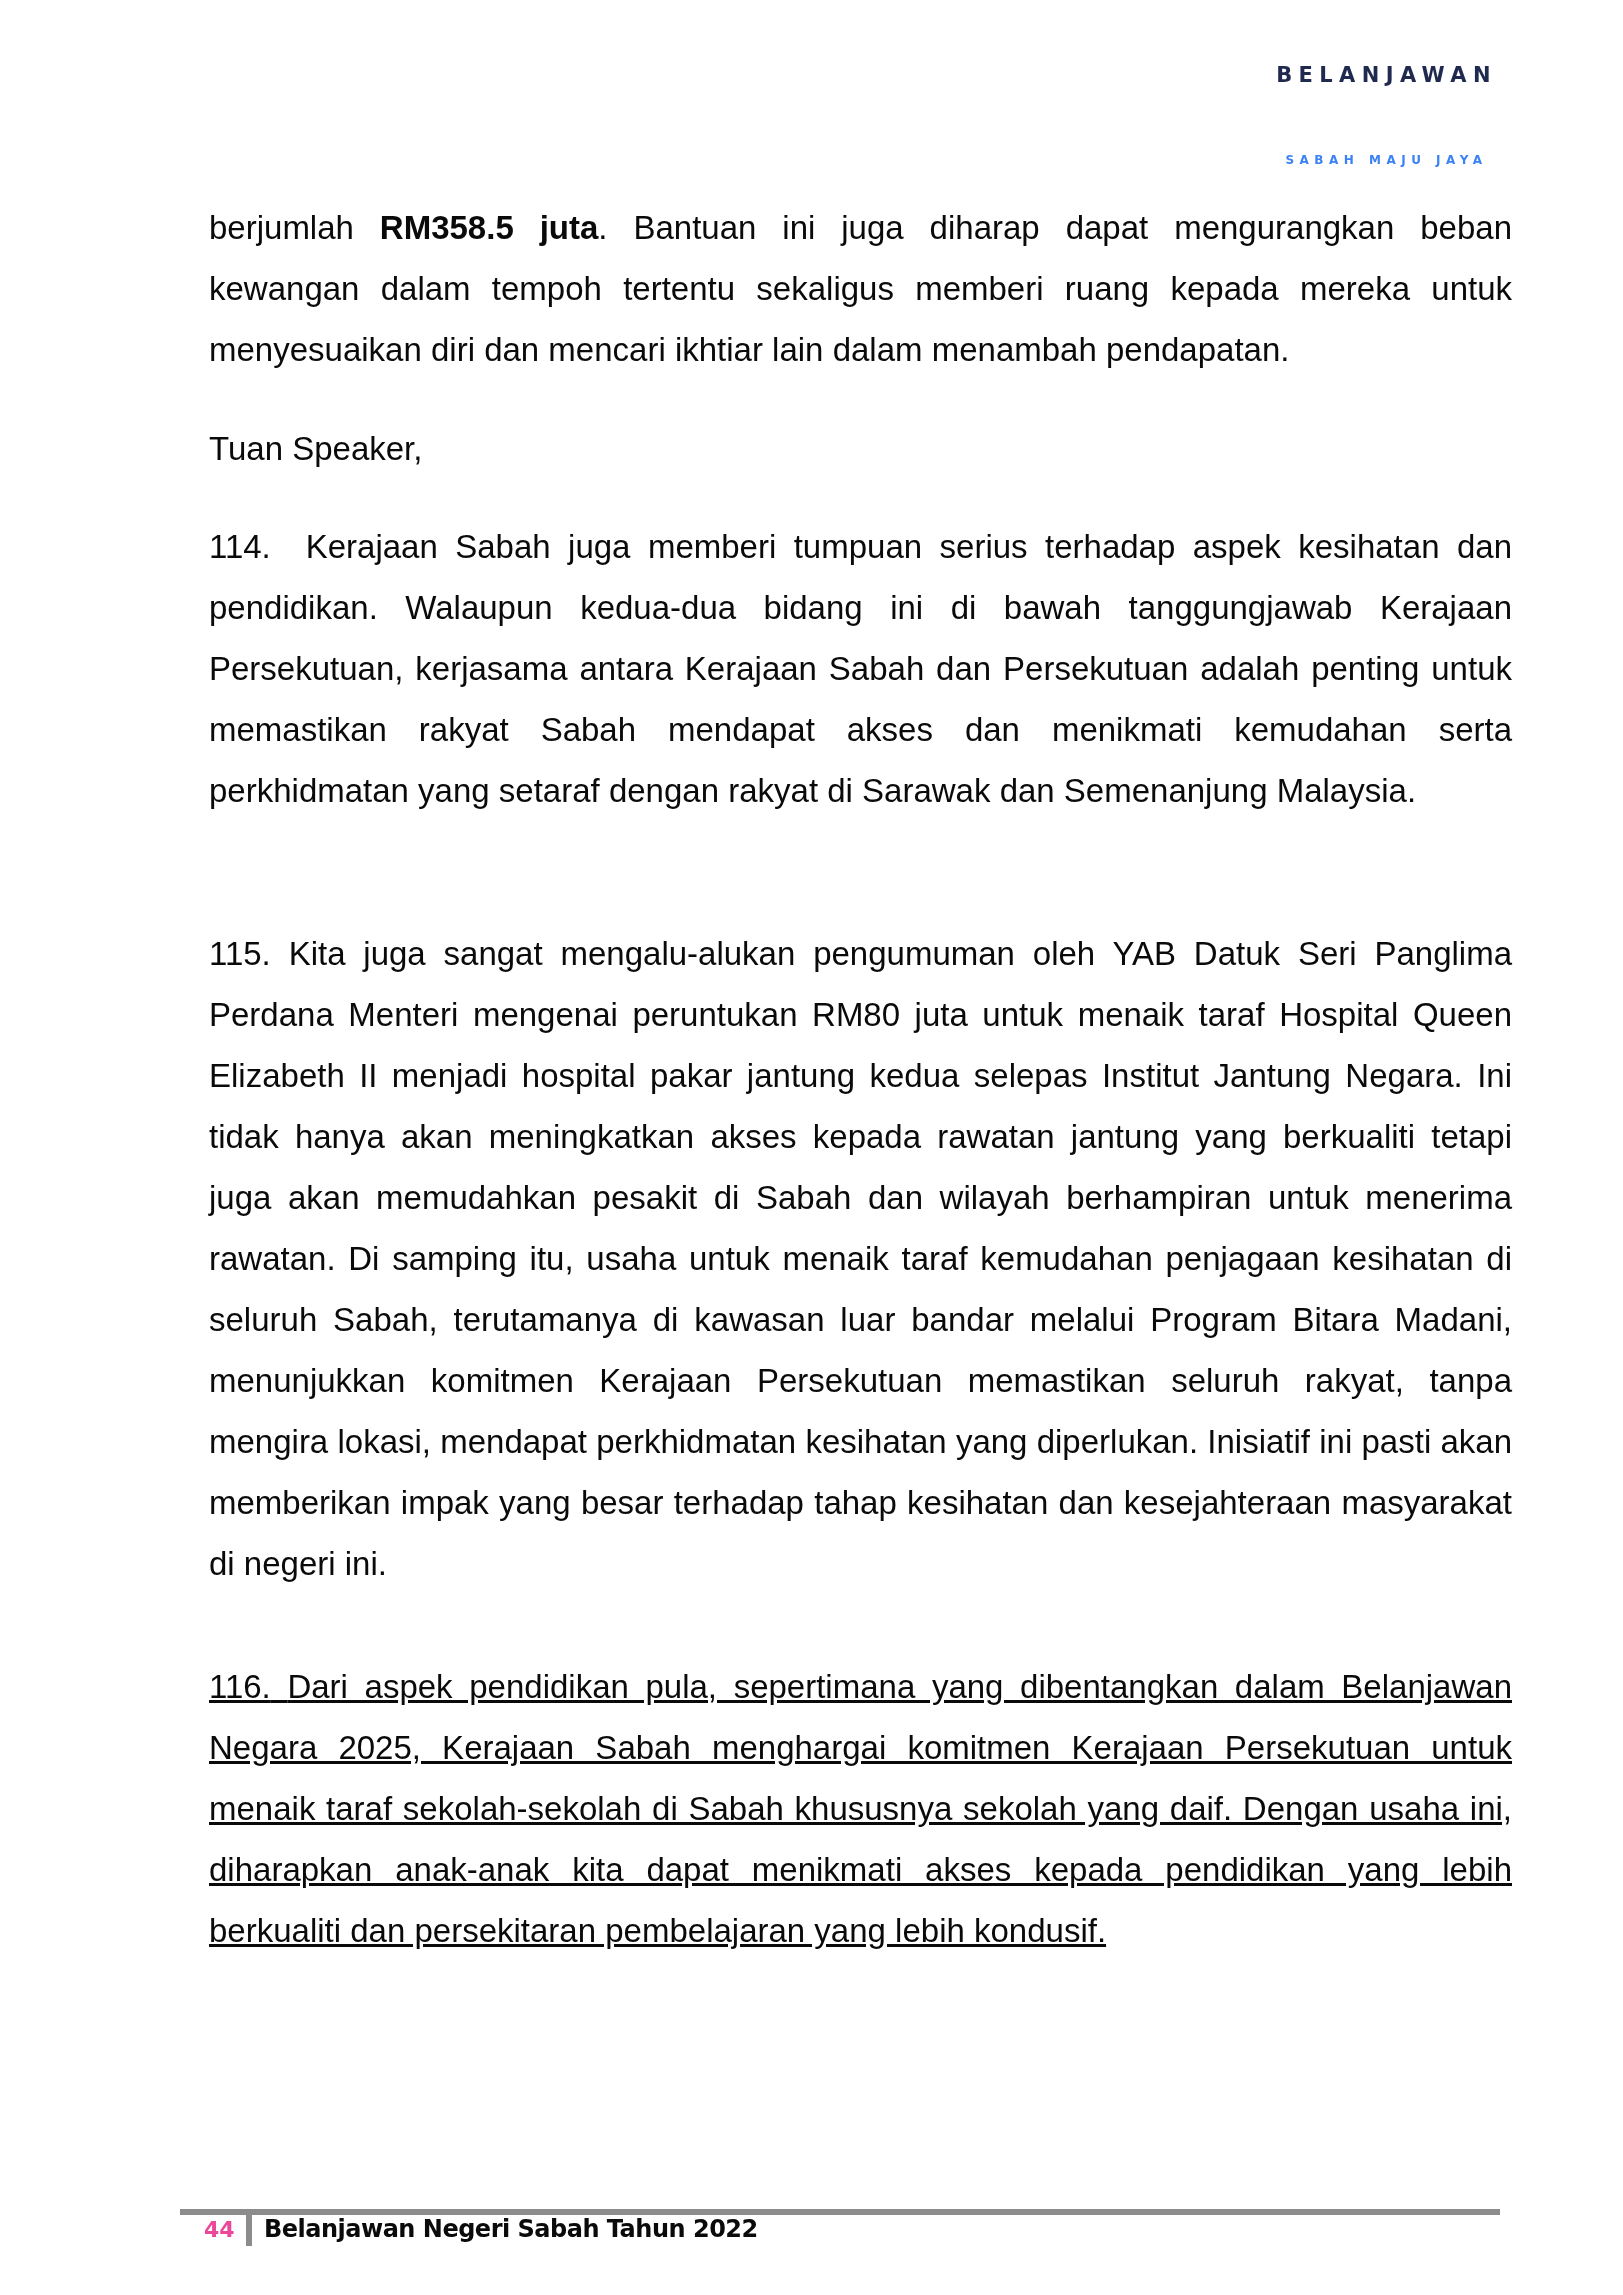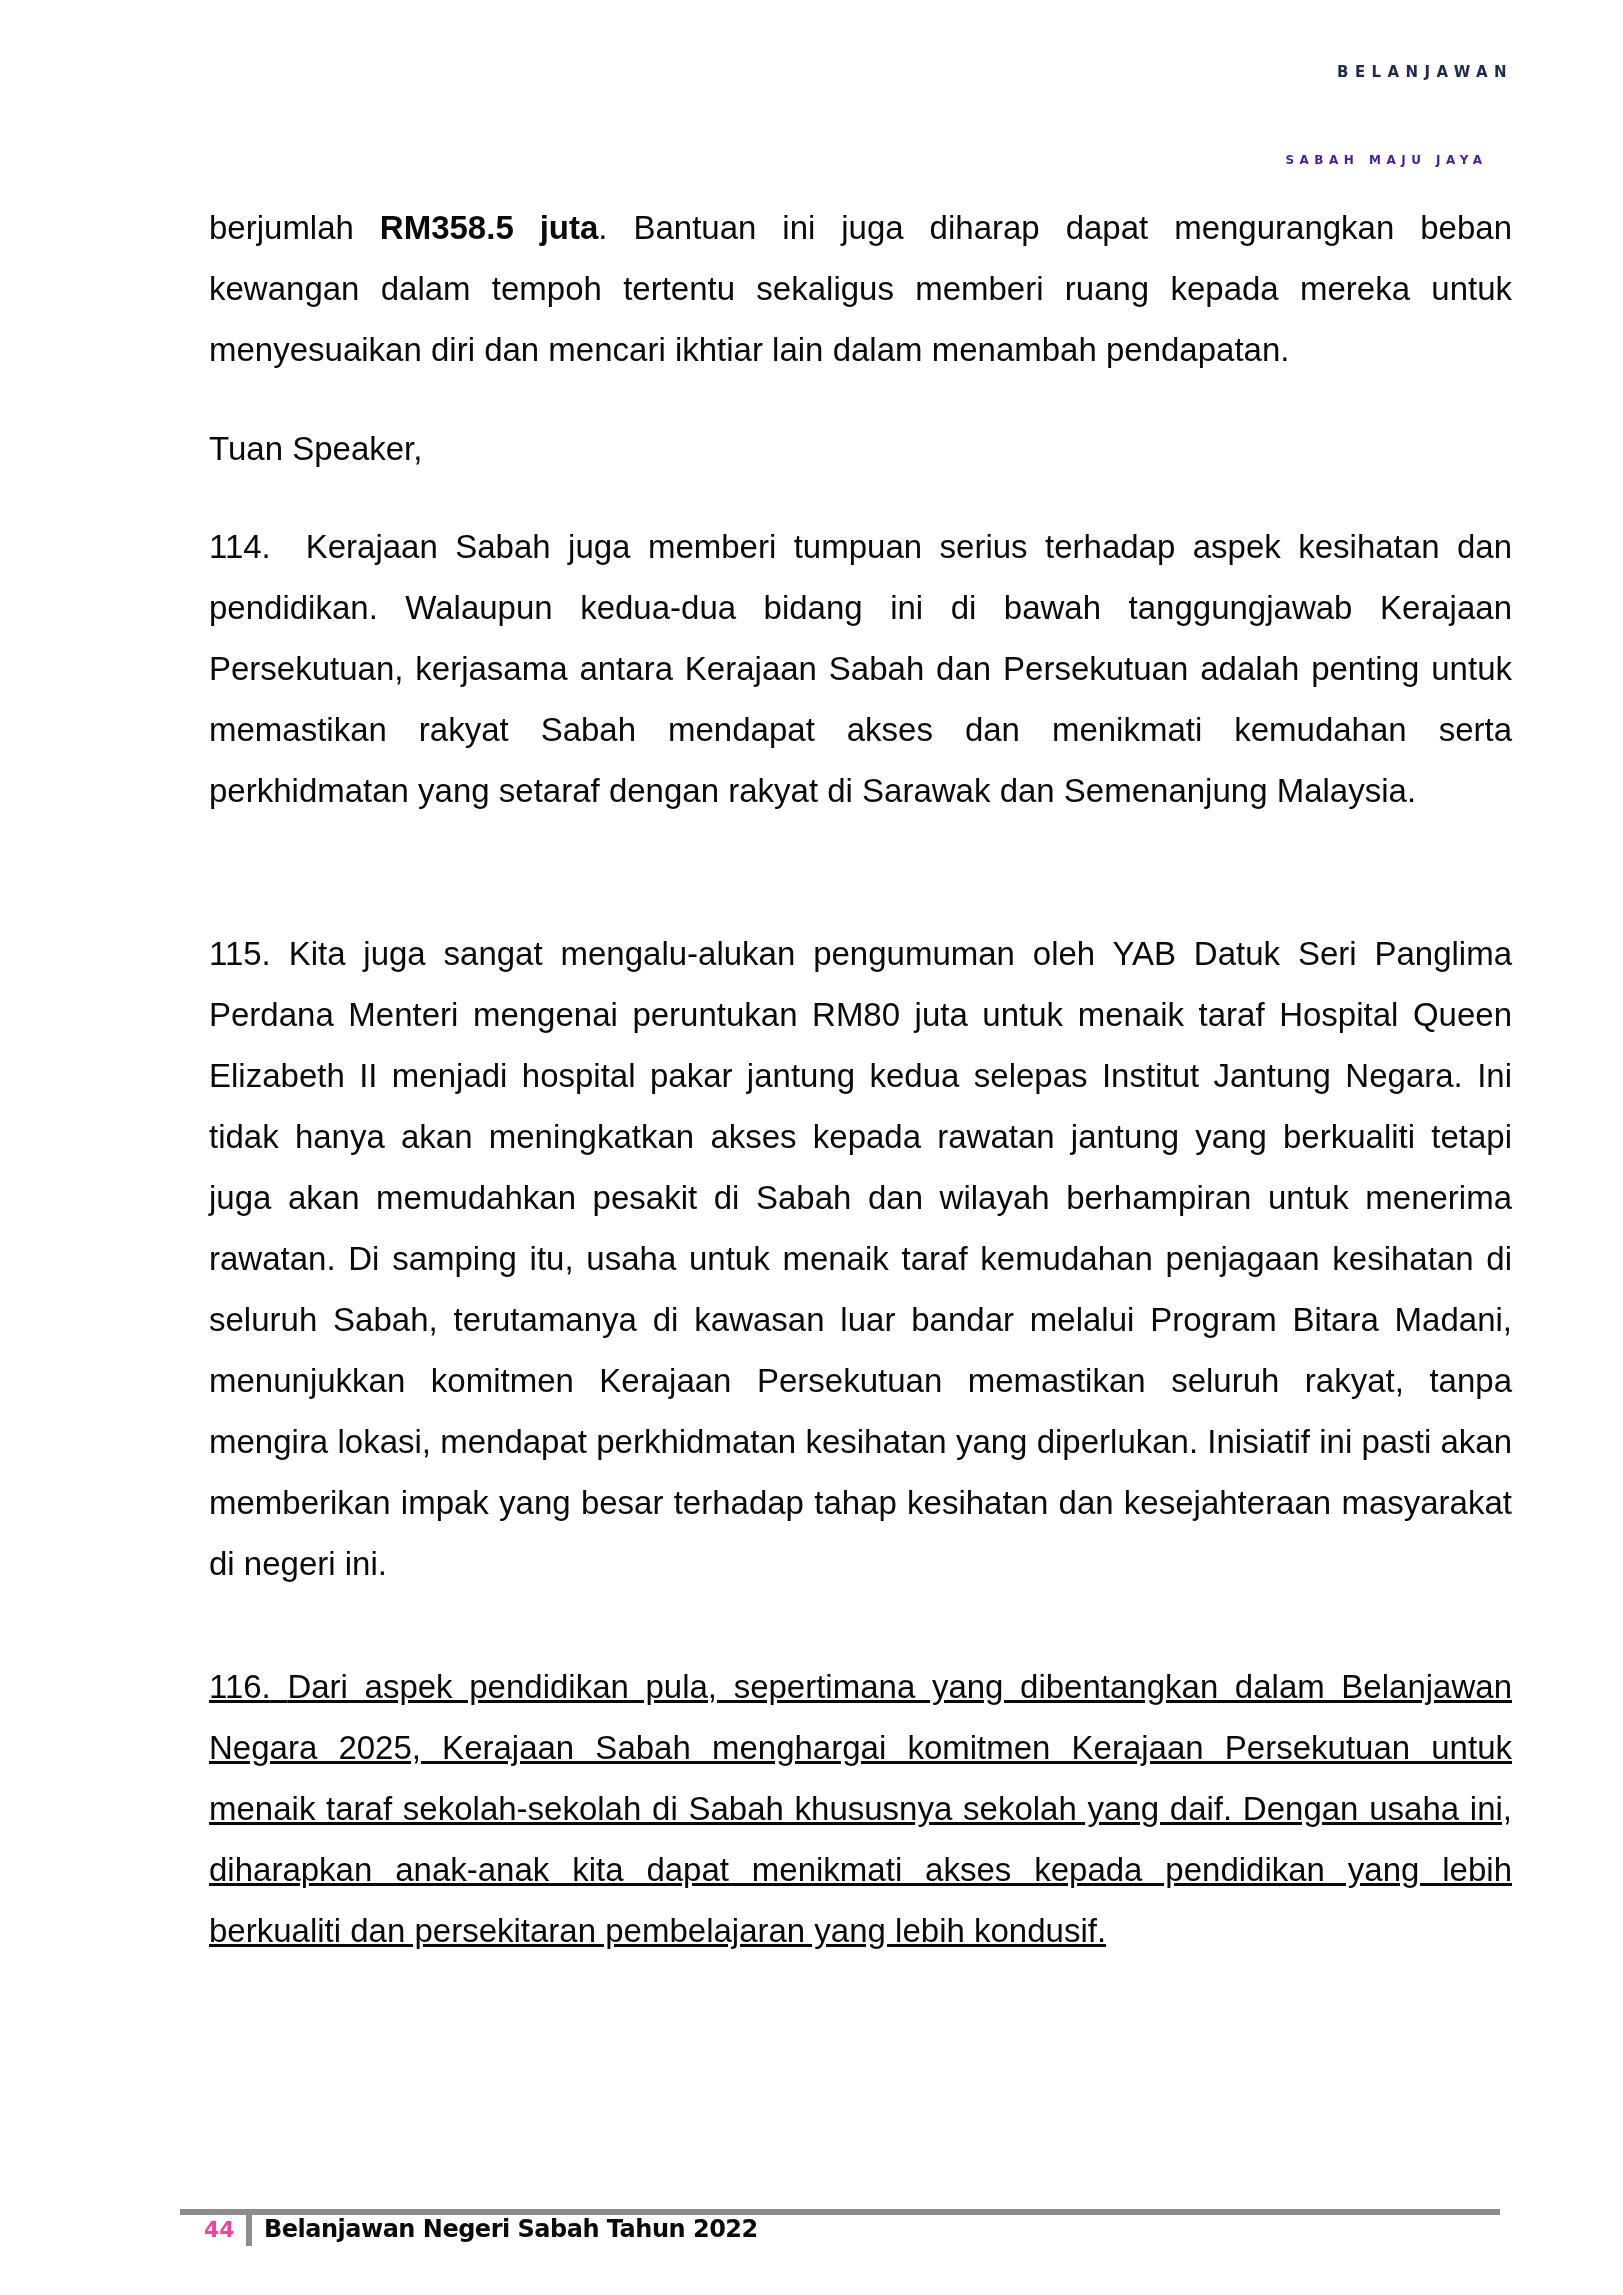--- a/index.html
+++ b/index.html
@@ -1,31 +1,31 @@
 <!DOCTYPE html>
 <html style="font-size:14.7px"><head>
 <meta charset="utf-8">
 <style>
   html, body { margin: 0; padding: 0; background: #ffffff; }
   body { width: 1624px; height: 2296px; position: relative; overflow: hidden;
          font-family: "Liberation Sans", sans-serif; color: #0a0a0a; }
 
   .logo { position: absolute; left: 1260px; top: 57px; width: 253px; height: 119px;
           background: #ffffff; }
-  .logo-top { position: absolute; left: 0; right: 0; top: 5.5px; text-align: right;
-              font-family: "DejaVu Sans", sans-serif; font-weight: bold; font-size: 15px;
+  .logo-top { position: absolute; left: 0; right: 0; top: 5.5px; text-align: center;
+              font-family: "DejaVu Sans", sans-serif; font-weight: bold; font-size: 21px;
               letter-spacing: 6.4px; color: #1f2a4e; }
   .logo-year { position: absolute; left: 0; right: 0; top: 20px; text-align: center;
                font-family: "DejaVu Sans", sans-serif; font-size: 66px; font-weight: bold;
                letter-spacing: -5.5px; color: #5d97cf; font-style: italic;
                -webkit-text-stroke: 1.8px #c8ccd4;
                text-shadow: 0 1.8px 0 #8aa6c4; line-height: 73px; }
   .logo-bottom { position: absolute; left: 0; right: 0; top: 96px; text-align: center;
                  font-family: "DejaVu Sans", sans-serif; font-weight: bold; font-size: 12px;
-                 letter-spacing: 5.5px; color: #4c1d95; }
+                 letter-spacing: 5.5px; color: #3b82f6; }
 
   .para { position: absolute; left: 197px; width: 1303px; font-size: 33px;
           line-height: 61px; text-align: justify; margin: 12px; }
   .para b { font-weight: bold; }
 
   .footer-line { position: absolute; left: 180px; top: 2209px; width: 1320px; height: 5.5px;
                  background: #8c8c8c; }
   .footer-tick { position: absolute; left: 246px; top: 2211px; width: 5.5px; height: 35px;
                  background: #8c8c8c; }
   .footer-page { position: absolute; left: 204px; top: 2217px; font-family: "DejaVu Sans", sans-serif;

